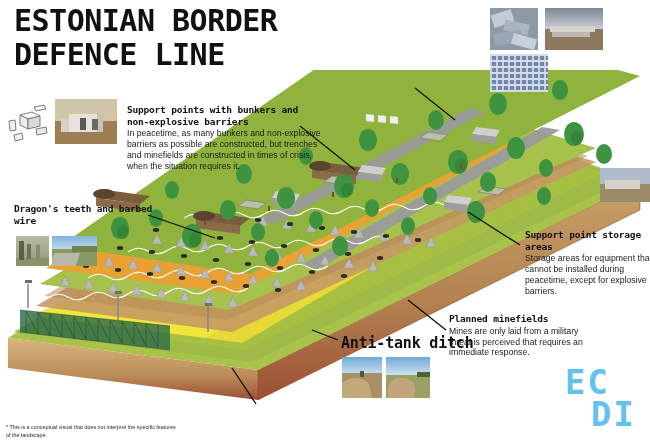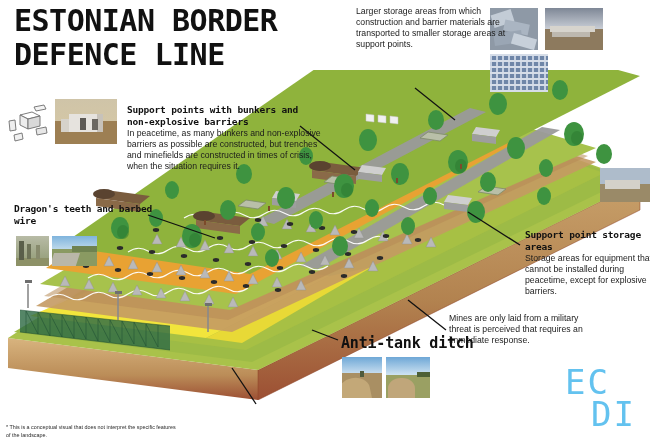--- a/index.html
+++ b/index.html
@@ -36,21 +36,21 @@
   #lab-fence{left:218px;top:409px;}
 
   
   #footnote{position:absolute;left:6px;top:424px;width:170px;
             font-size:5.4px;line-height:1.45;color:#2a2a2a;}
   #footnote .star{font-size:5.4px;}
 
   
   #logo{position:absolute;left:565px;top:366px;
         font-family:"DejaVu Sans Mono","Liberation Mono",monospace;
-        font-size:34px;line-height:0.95;color:#63c2ef;font-weight:400;
+        font-size:34px;line-height:0.95;color:#63c2ef;font-weight:700;
         letter-spacing:2px;}
   #logo .l2{padding-left:26px;display:block;}
 
   
   .photo{position:absolute;overflow:hidden;background:#b9b6ae;}
   .photo i{position:absolute;display:block;}
 
   
   #ph-bunker{left:55px;top:99px;width:62px;height:45px;}
   #ph-bunker .sky{inset:0;background:linear-gradient(#cfc4a8,#d8c9a4);}
@@ -507,38 +507,38 @@
       <i class="f"></i>
   </div>
   <div class="photo" id="ph-ditch2">
     <i class="sky"></i>
       <i class="g"></i>
       <i class="tree"></i>
       <i class="mound"></i>
   </div>
 
   <div class="ann" id="ann-prestorage">
-    <p>Larger storage areas from which construction and barrier materials are transported to smaller storage areas at support points.</p>
   </div>
 
   <div class="ann" id="ann-support">
     <h3>Support points with bunkers and non-explosive barriers</h3>
     <p>In peacetime, as many bunkers and non-explosive barriers as possible are constructed, but trenches and minefields are constructed in times of crisis, when the situation requires it.</p>
   </div>
 
   <div class="ann" id="ann-dragon">
     <h3>Dragon's teeth and barbed wire</h3>
   </div>
 
   <div class="ann" id="ann-storage">
     <h3>Support point storage areas</h3>
     <p>Storage areas for equipment that cannot be installed during peacetime, except for explosive barriers.</p>
   </div>
 
   <div class="ann" id="ann-mines">
+    <h3>Planned minefields</h3>
     <p>Mines are only laid from a military threat is perceived that requires an immediate response.</p>
   </div>
 
   <div class="label-only" id="lab-ditch">Anti-tank ditch</div>
 
 
   <div id="footnote">
     <span class="star">*</span>
     <span>This is a conceptual visual that does not interpret the specific features of the landscape.</span>
   </div>

